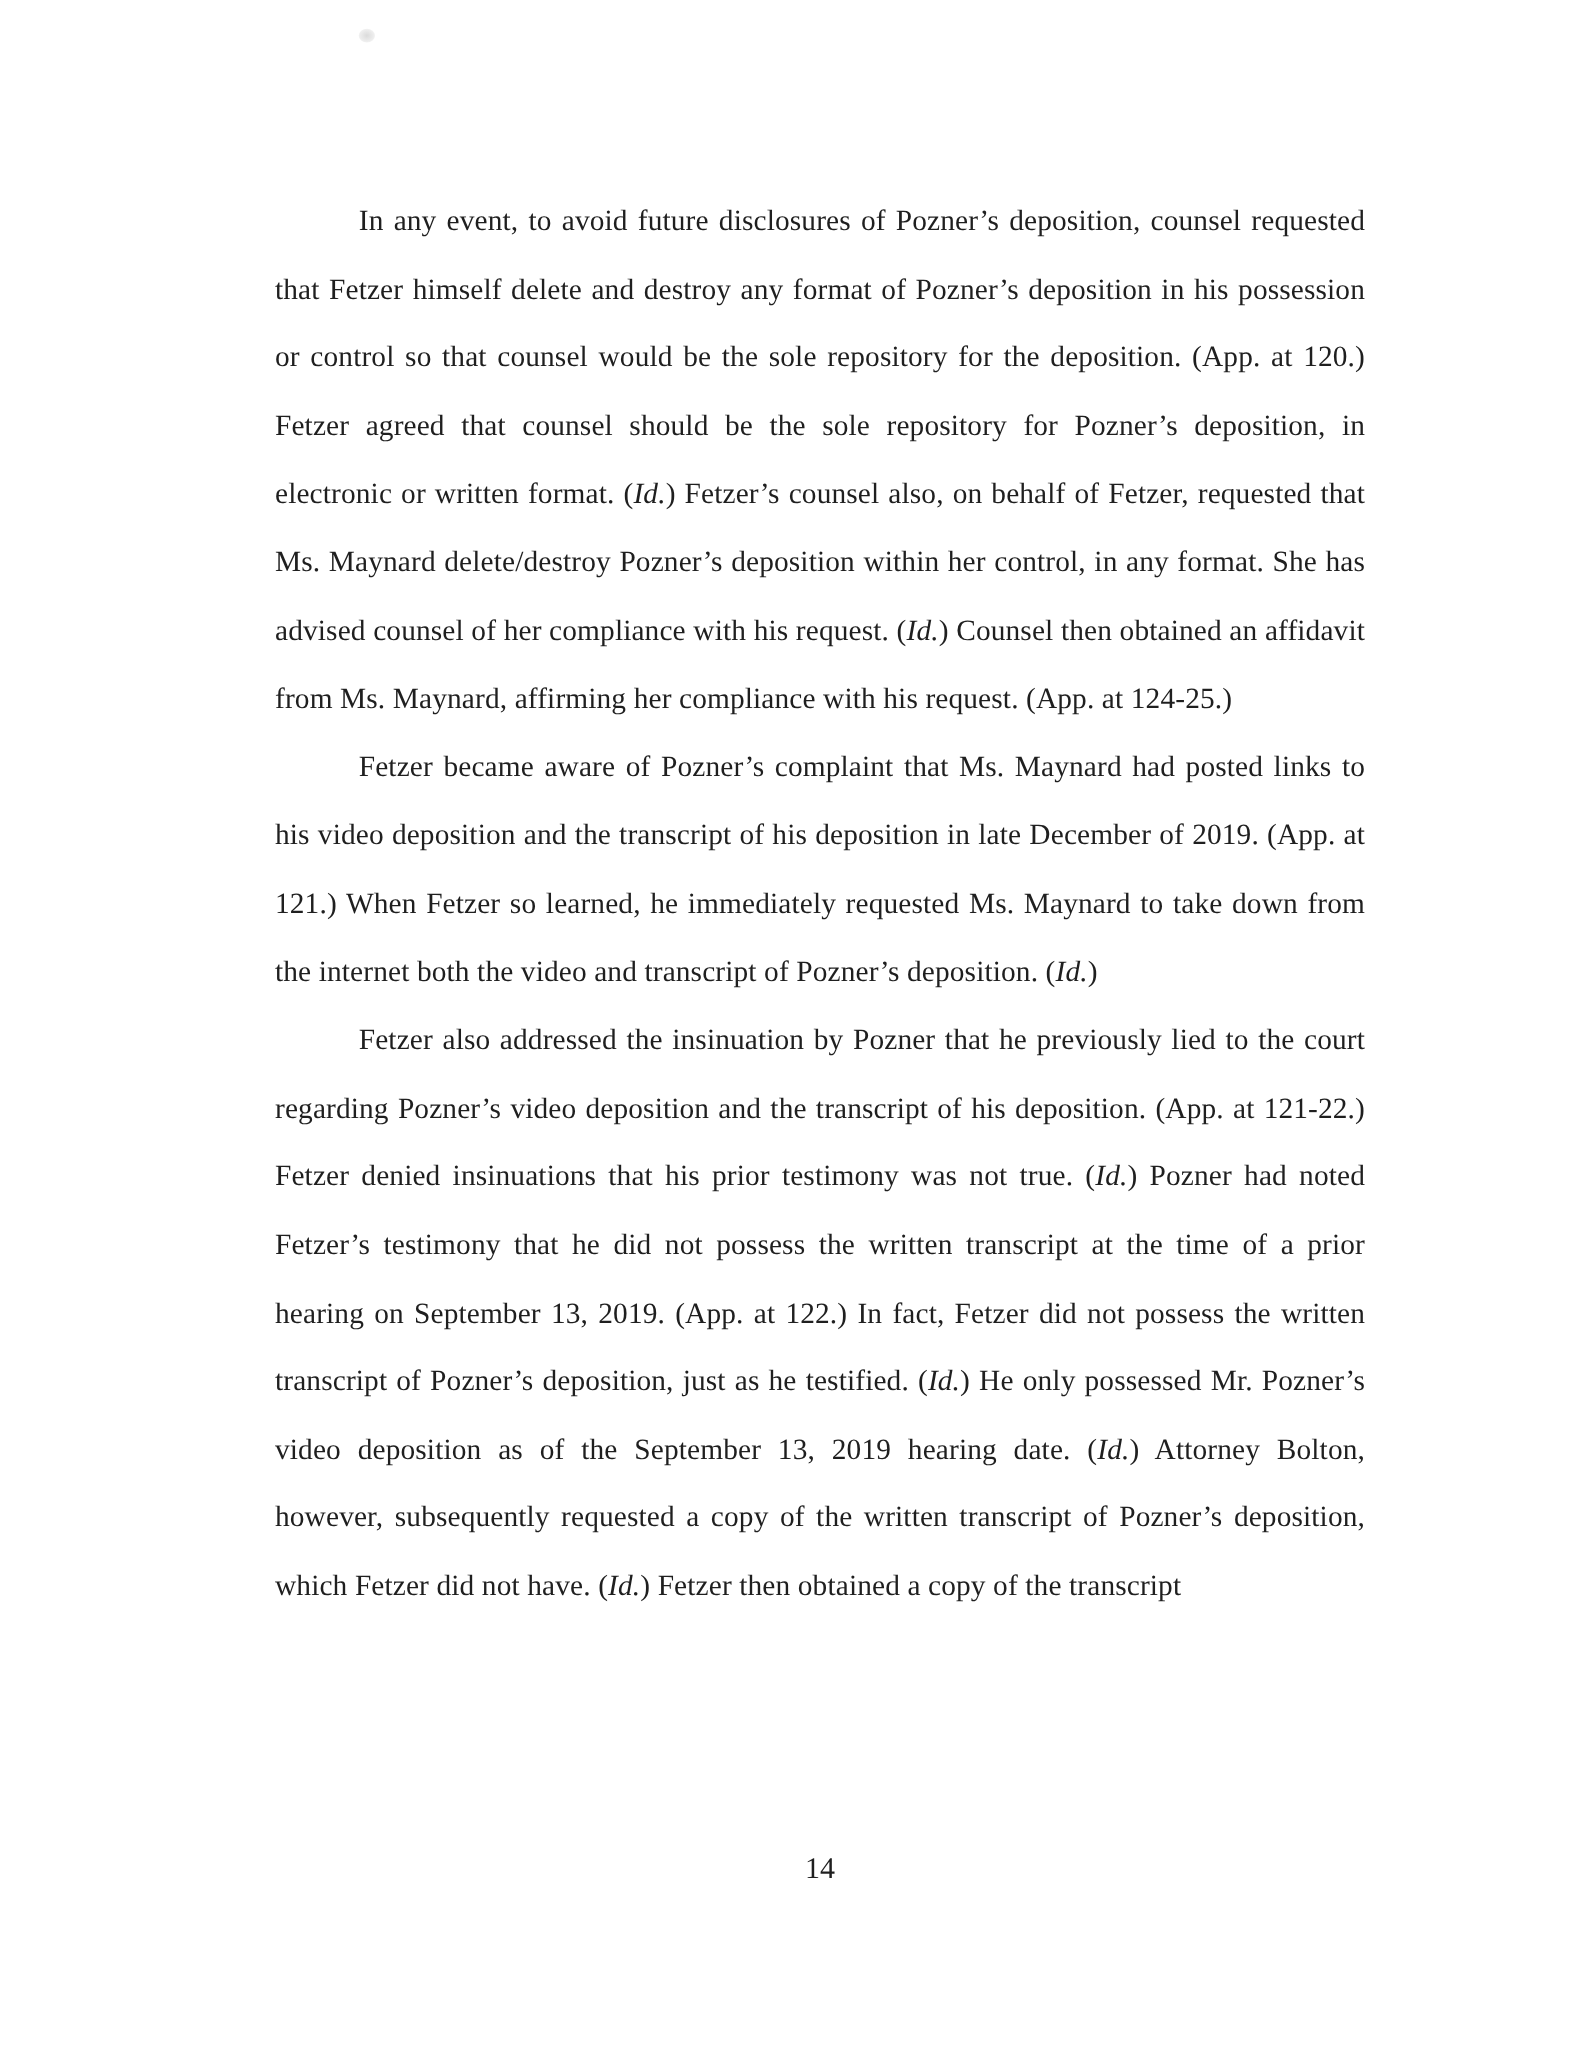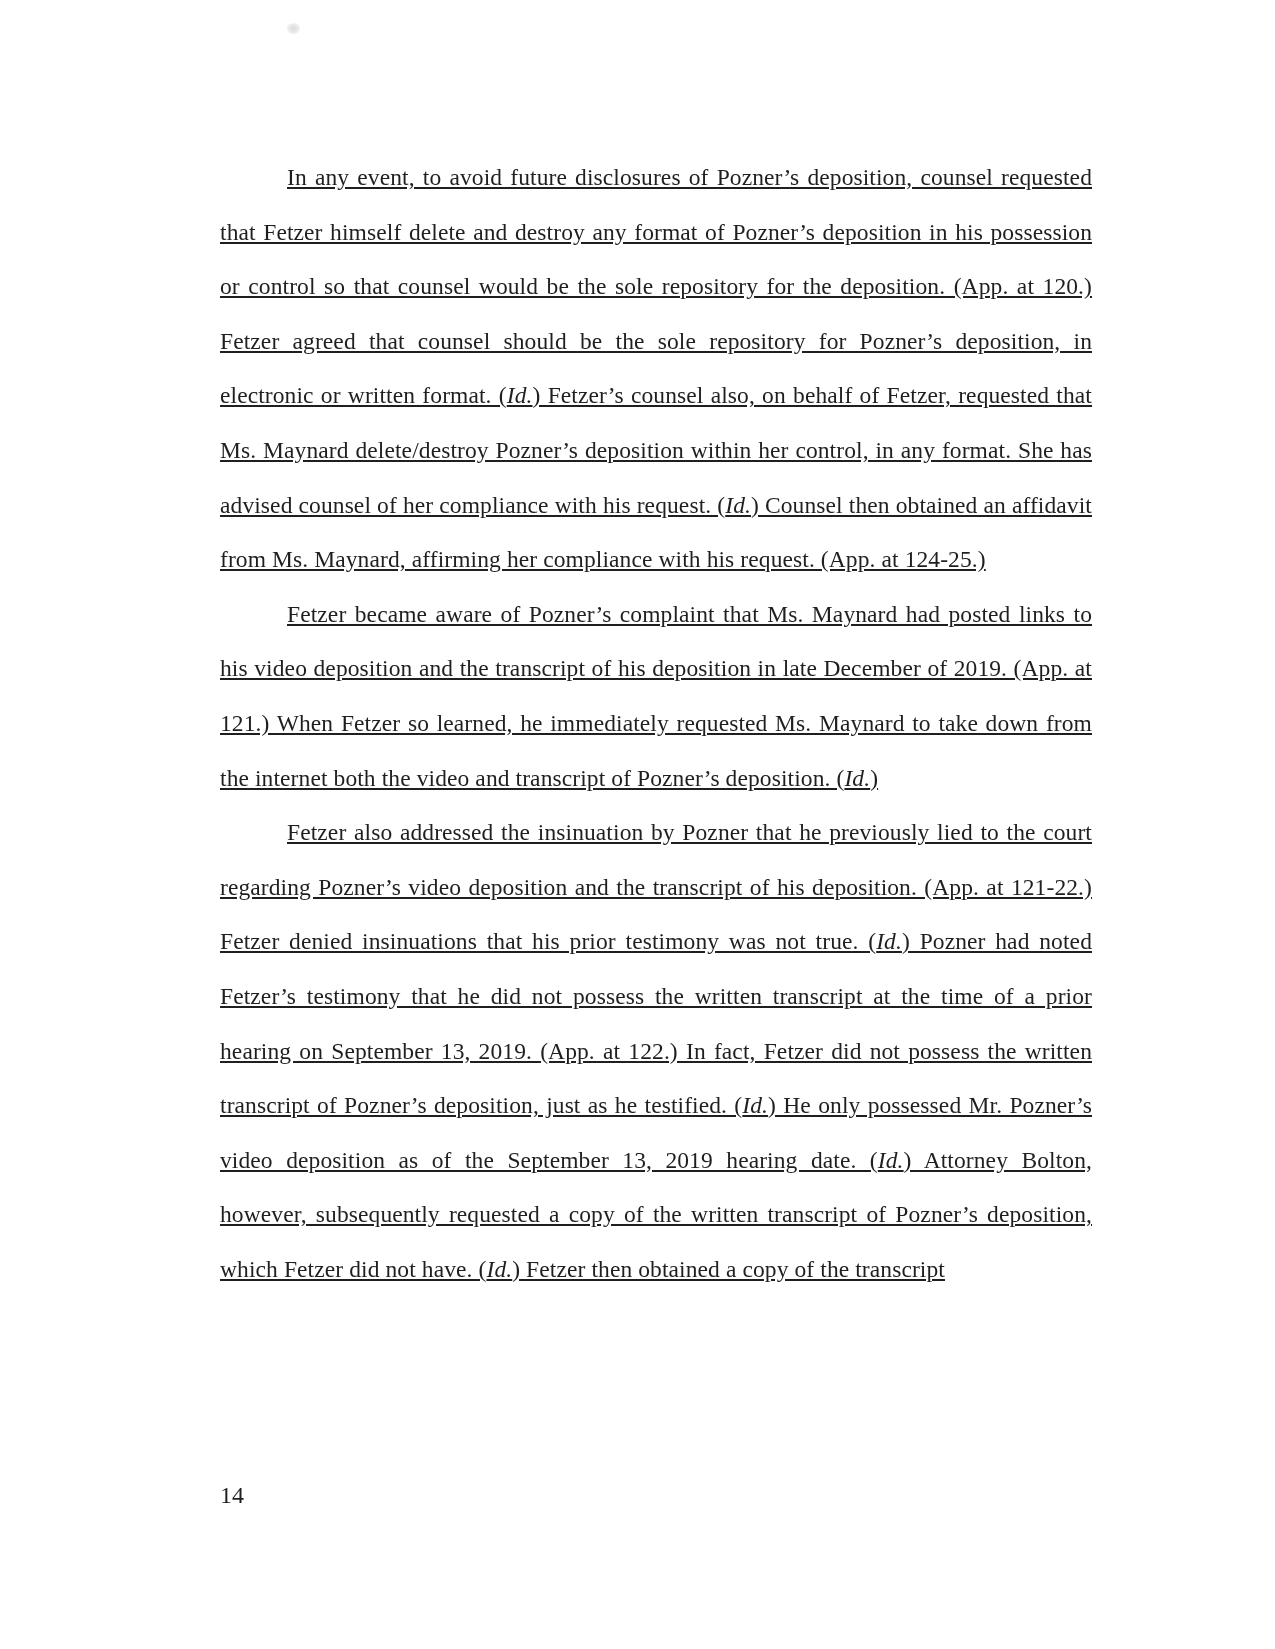--- a/index.html
+++ b/index.html
@@ -32,31 +32,30 @@
     top: 150px;
     width: 872px;
     font-size: 23.5px;
     line-height: 54.6px;
     text-align: justify;
     letter-spacing: 0.1px;
   }
   .content p {
     margin: 0;
     text-indent: 67px;
-    text-decoration: underline;
   }
   .content i {
     font-style: italic;
   }
   .page-number {
     position: absolute;
     left: 220px;
     top: 1480px;
     width: 872px;
-    text-align: left;
+    text-align: center;
     font-size: 24px;
     line-height: 30px;
   }
 </style>
 </head>
 <body>
 
 <div class="page">
   <div class="scan-artifact"></div>
   <div class="content" id="body-text">

